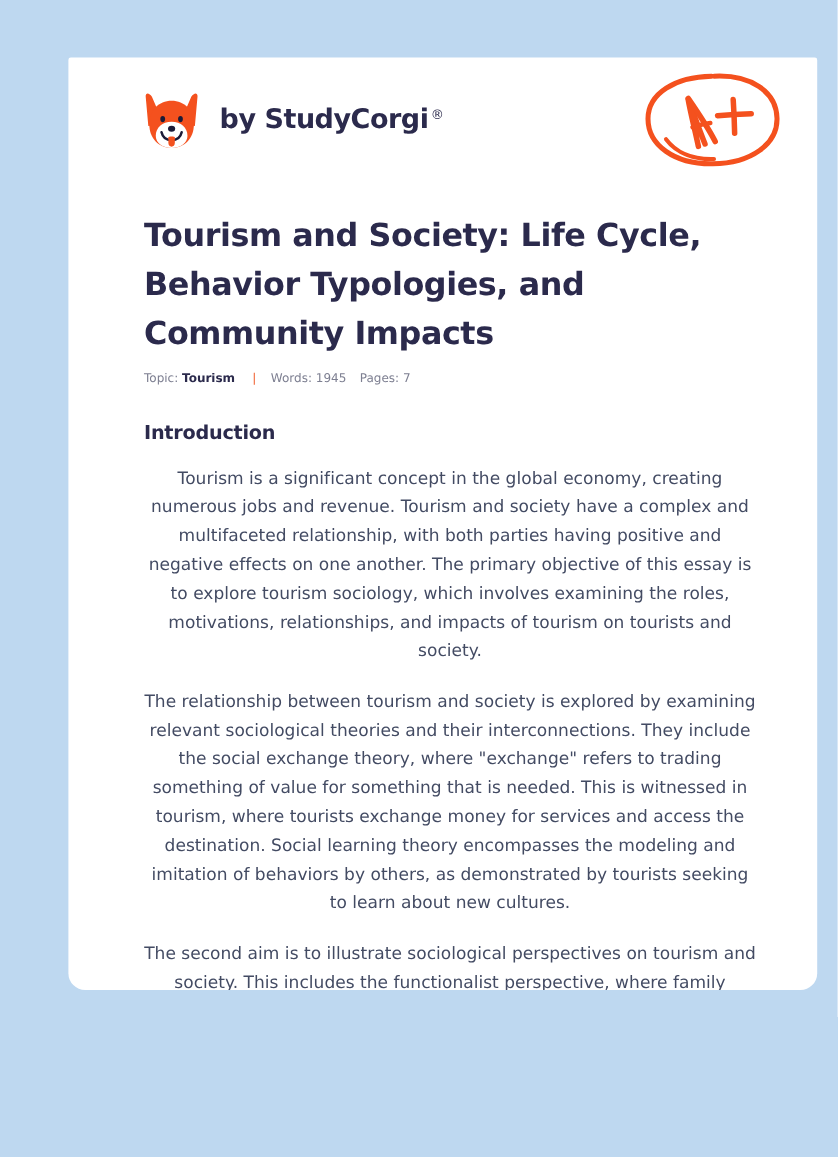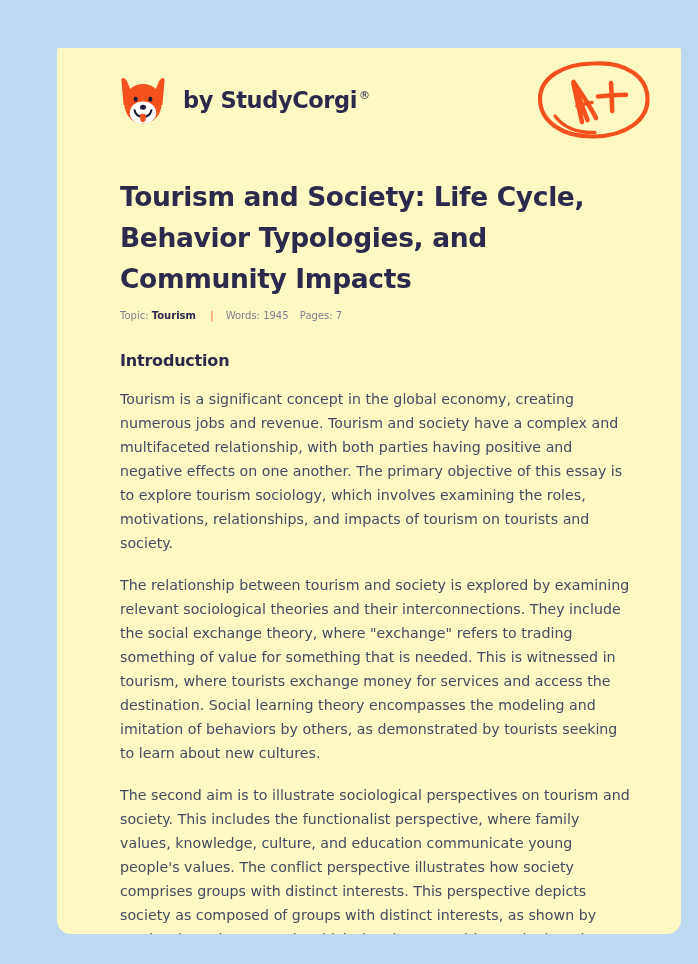--- a/index.html
+++ b/index.html
@@ -13,22 +13,22 @@
     font-family: "DejaVu Sans", "Liberation Sans", sans-serif;
     overflow: hidden;
   }
 
   
   .page-sheet {
     position: absolute;
     left: 57px;
     top: 48px;
     width: 624px;
-    height: 886px;
-    background: #fef9c3;
+    height: 777px;
+    background: #ffffff;
     border-radius: 2px 2px 14px 14px;
     box-sizing: border-box;
     overflow: hidden;
   }
 
   
   .doc-header {
     position: absolute;
     left: 0;
     top: 0;
@@ -136,20 +136,21 @@
     color: #2b2a4c;
     letter-spacing: -0.2px;
     line-height: 1.2;
   }
   .body-par {
     margin: 0 0 18px 0;
     font-size: 14.2px;
     line-height: 24px;
     color: #434b63;
     letter-spacing: 0.02px;
+    text-align: center;
   }
   .body-par:last-child { margin-bottom: 0; }
 </style>
 </head>
 <body>
 
 <div class="page-sheet">
 
   <div class="doc-header">
 

